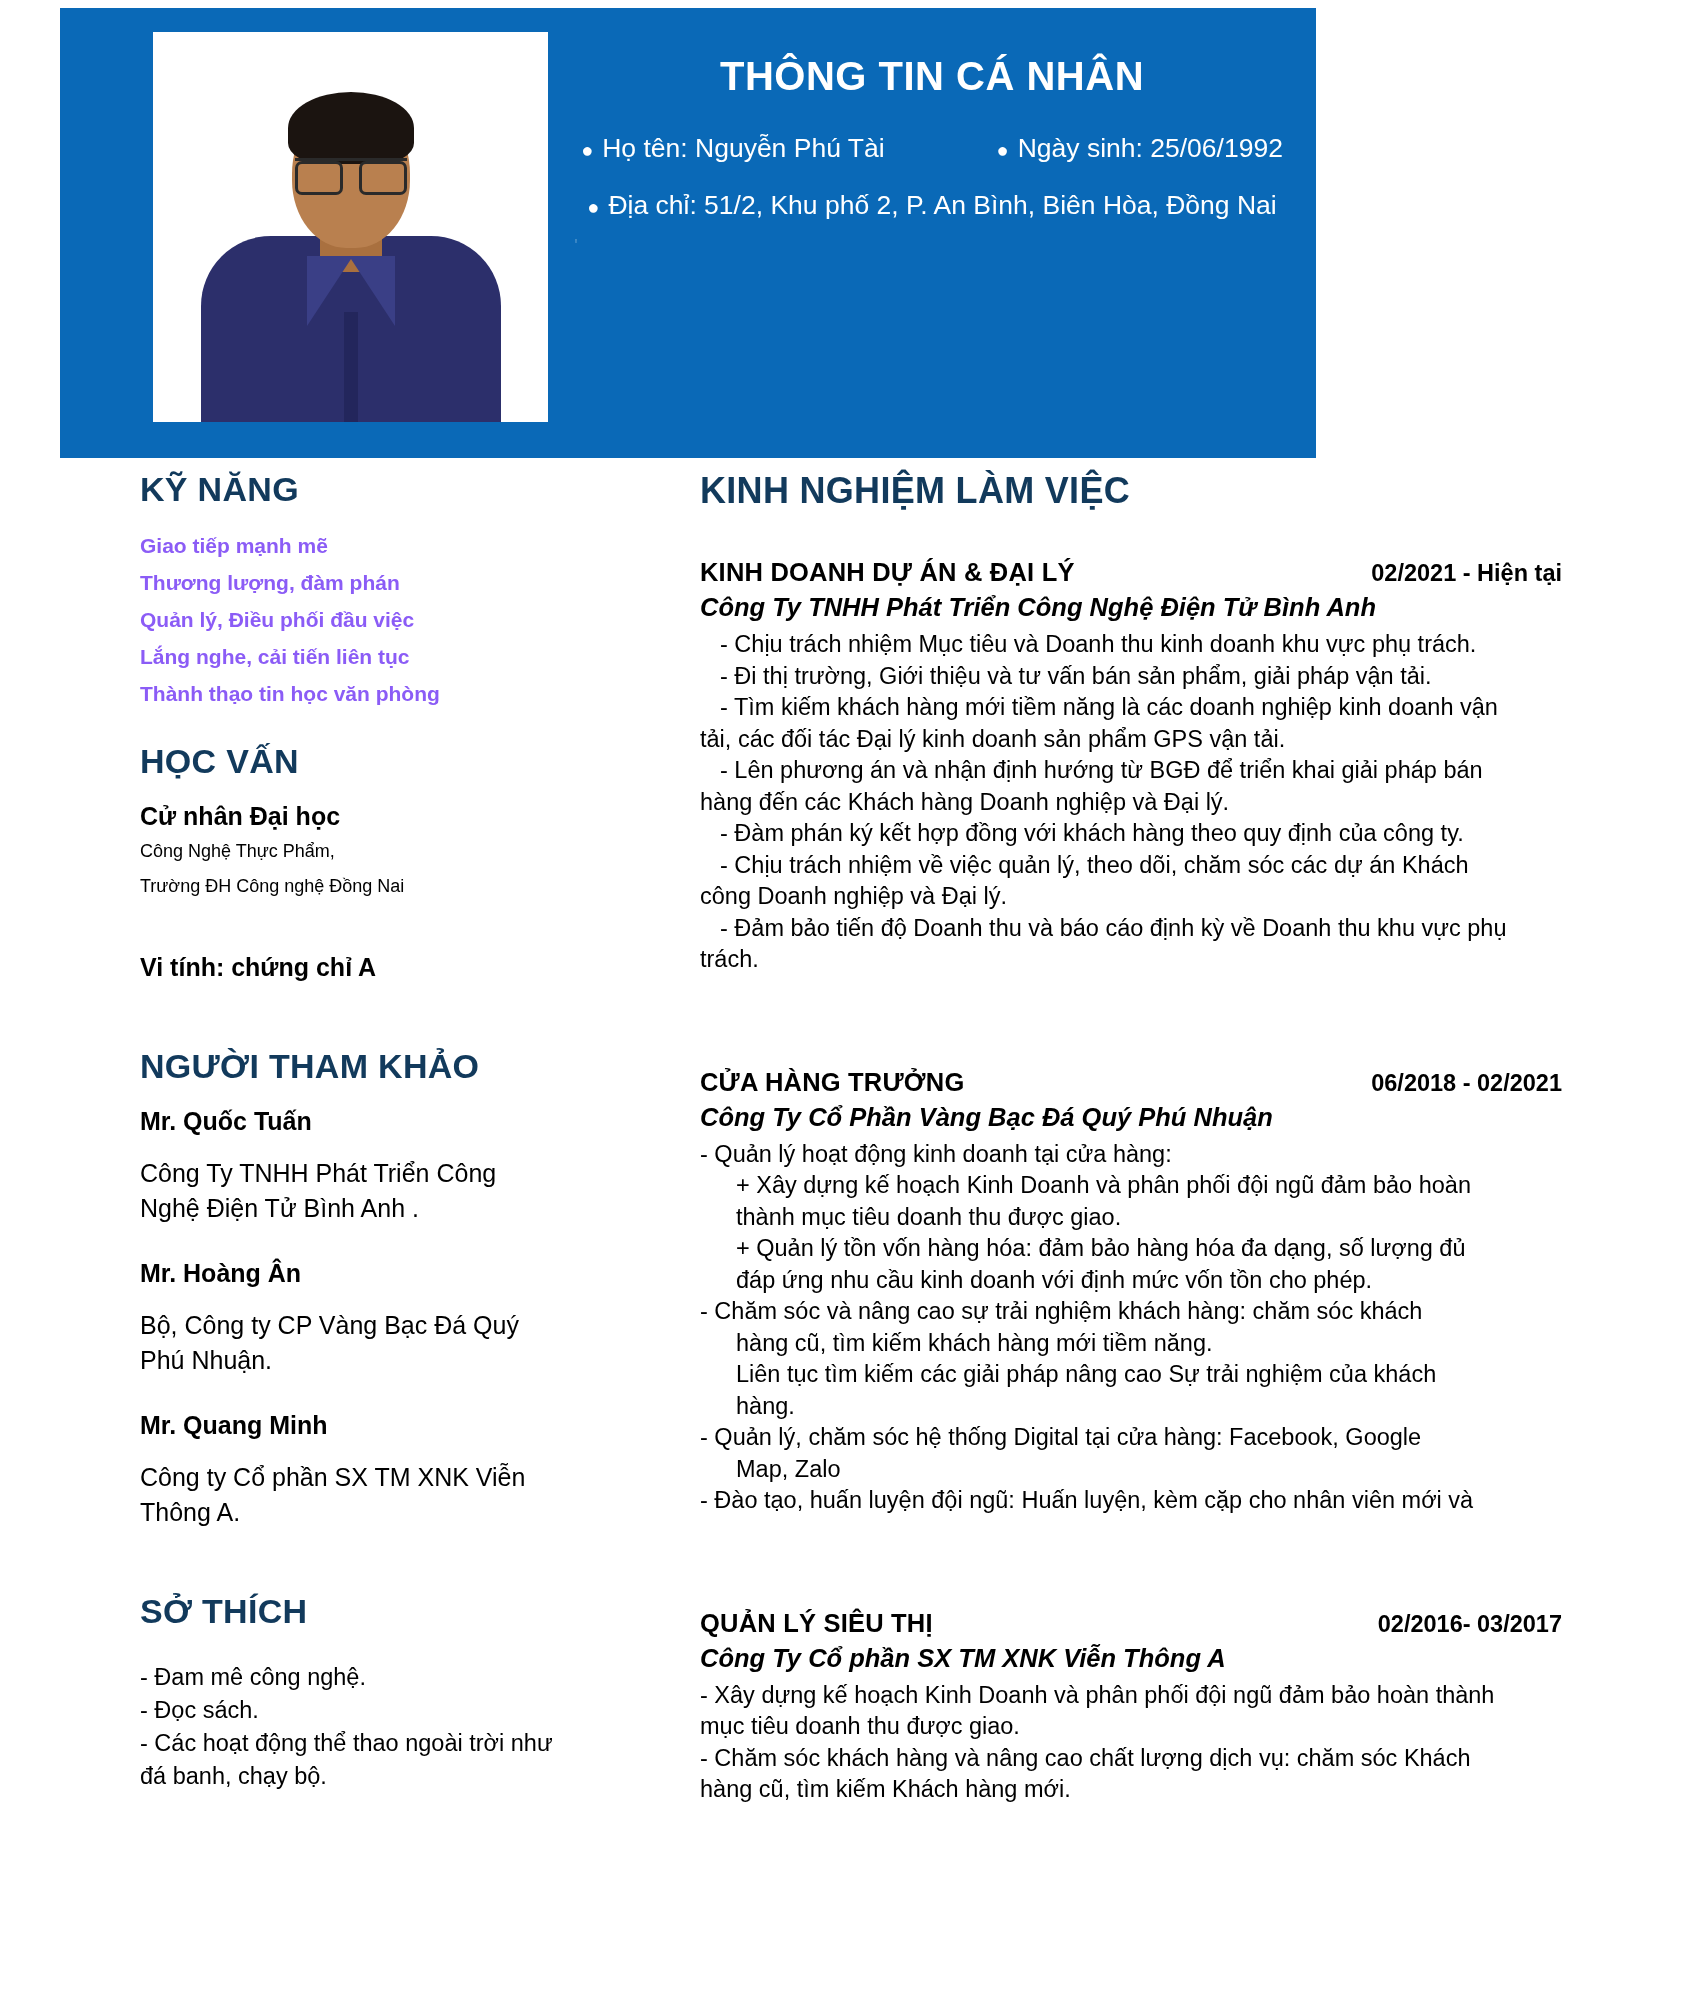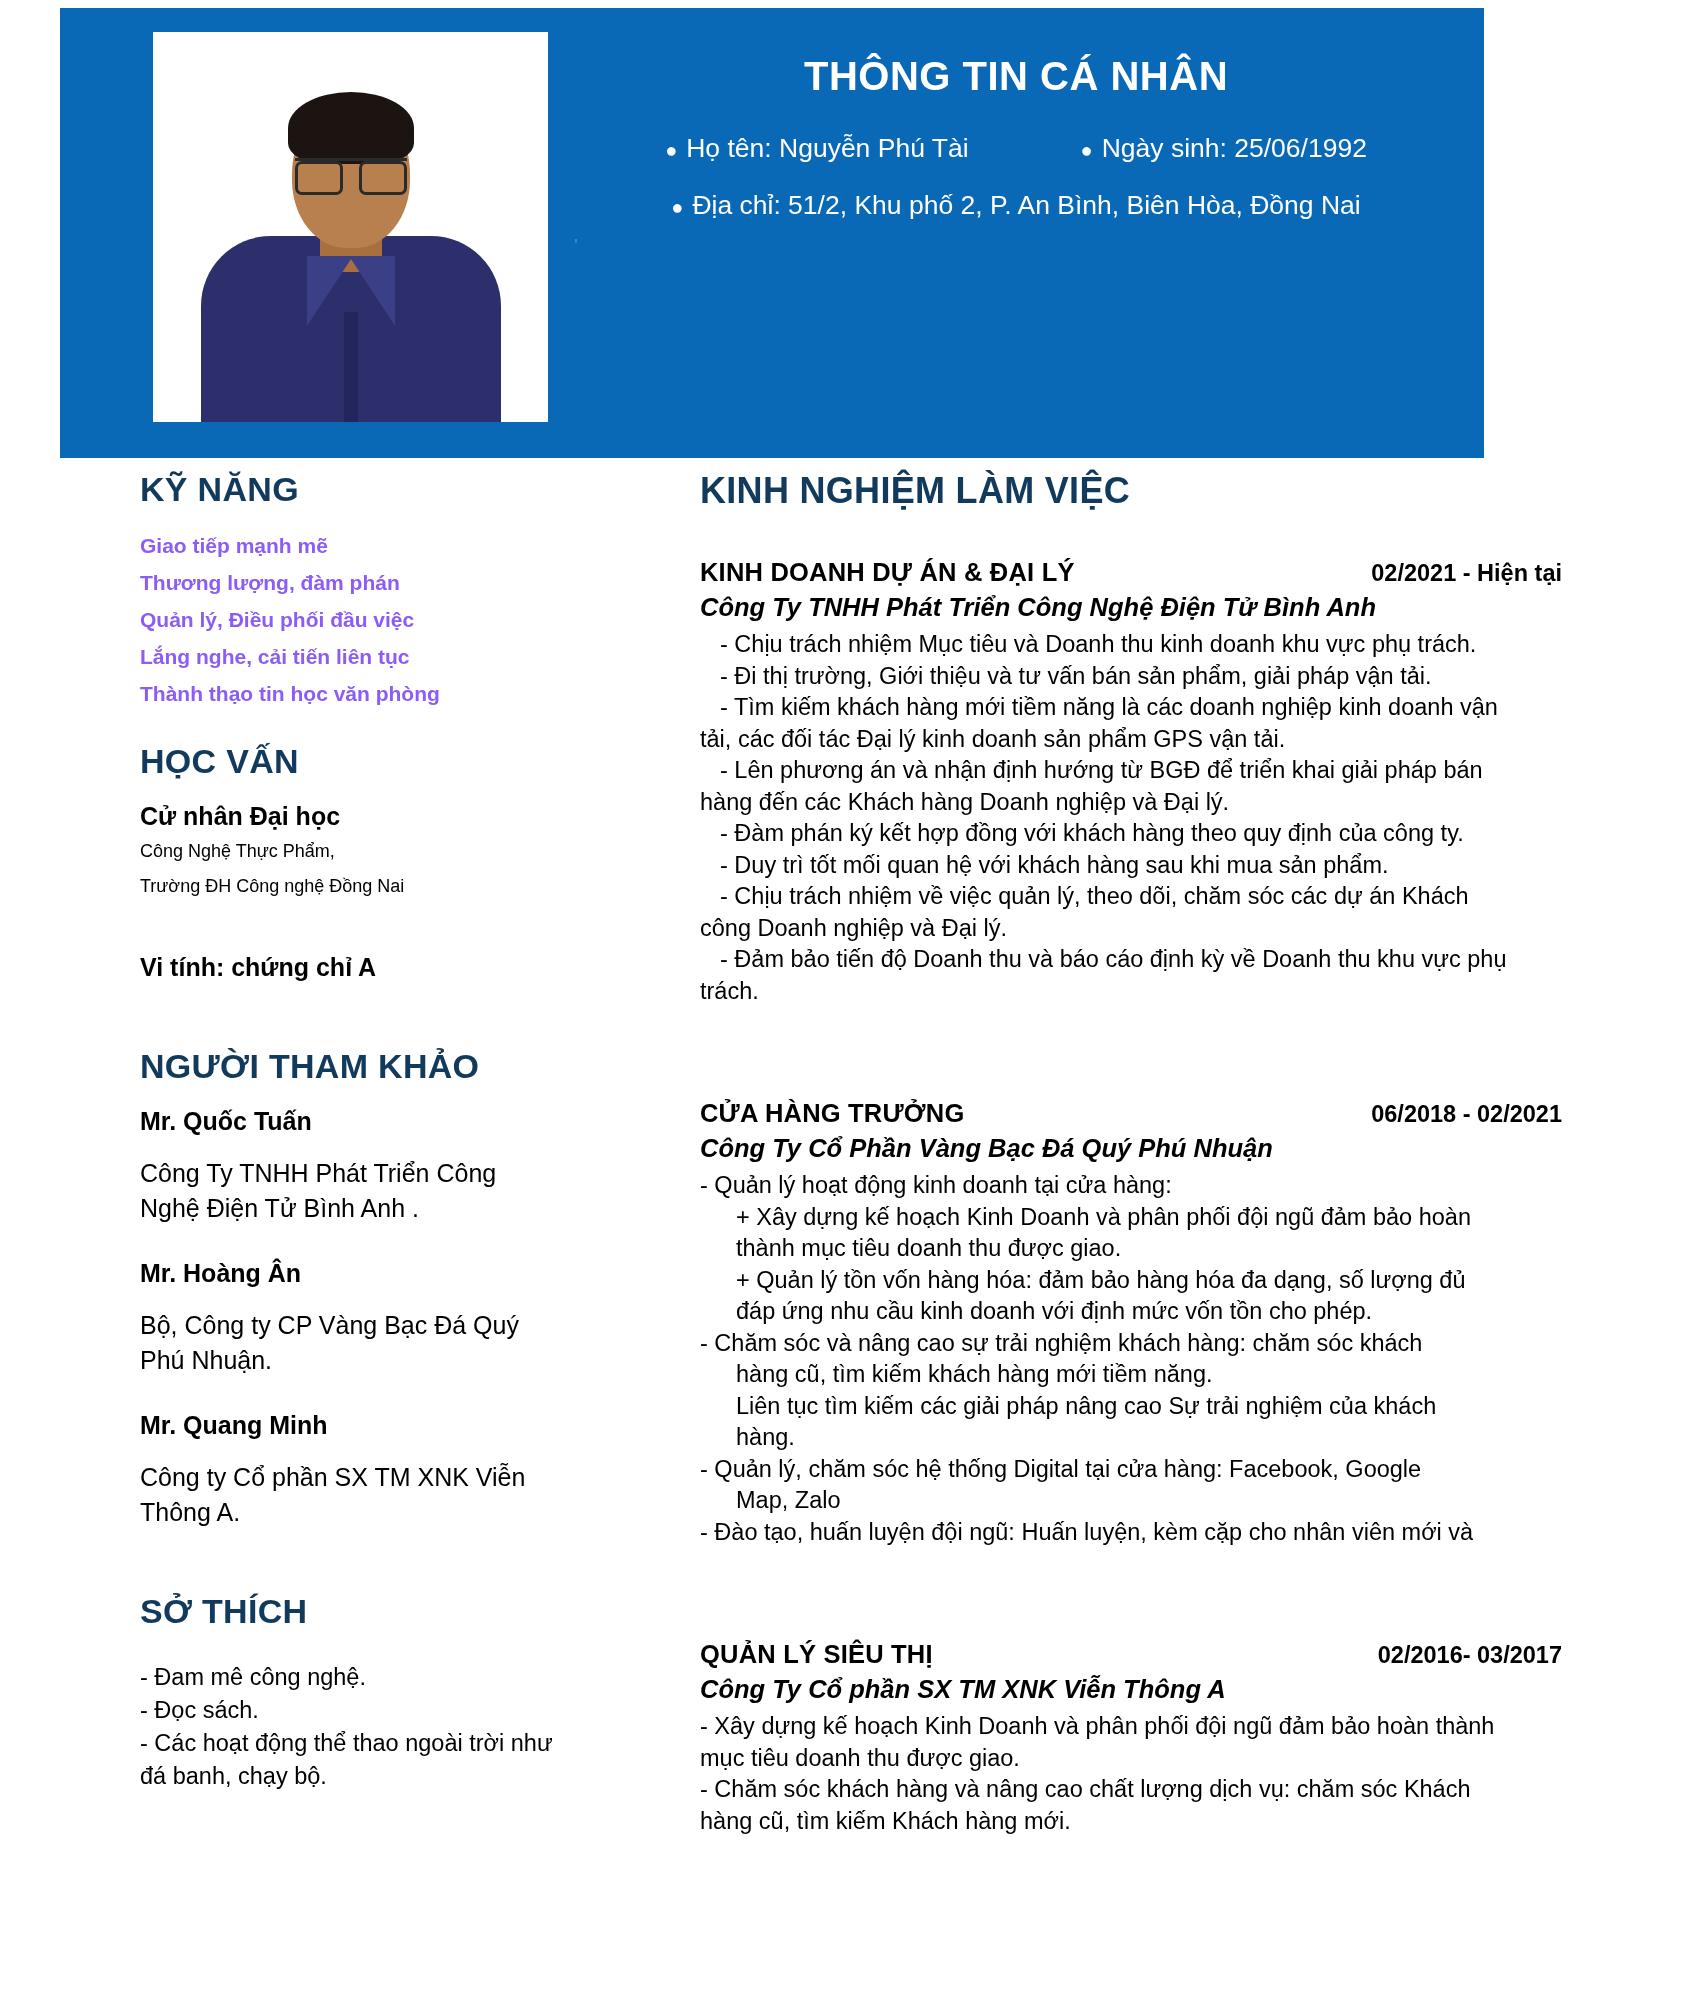--- a/index.html
+++ b/index.html
@@ -14,21 +14,21 @@
     color: #000000;
     position: relative;
     overflow: hidden;
   }
 
   
   .header {
     position: absolute;
     left: 60px;
     top: 8px;
-    width: 1424px;
+    width: 1256px;
     height: 450px;
     background: #0a69b7;
     display: flex;
     align-items: flex-start;
   }
   .photo-wrap {
     width: 395px;
     height: 390px;
     margin-left: 93px;
     margin-top: 24px;
@@ -392,21 +392,20 @@
       </div>
       <div class="job-company">Công Ty TNHH Phát Triển Công Nghệ Điện Tử Bình Anh</div>
       <div class="job-bullets">
         <div class="bullet-line indent">- Chịu trách nhiệm Mục tiêu và Doanh thu kinh doanh khu vực phụ trách.</div>
         <div class="bullet-line indent">- Đi thị trường, Giới thiệu và tư vấn bán sản phẩm, giải pháp vận tải.</div>
         <div class="bullet-line indent">- Tìm kiếm khách hàng mới tiềm năng là các doanh nghiệp kinh doanh vận</div>
         <div class="bullet-line">tải, các đối tác Đại lý kinh doanh sản phẩm GPS vận tải.</div>
         <div class="bullet-line indent">- Lên phương án và nhận định hướng từ BGĐ để triển khai giải pháp bán</div>
         <div class="bullet-line">hàng đến các Khách hàng Doanh nghiệp và Đại lý.</div>
         <div class="bullet-line indent">- Đàm phán ký kết hợp đồng với khách hàng theo quy định của công ty.</div>
-        <div class="bullet-line indent">- Duy trì tốt mối quan hệ với khách hàng sau khi mua sản phẩm.</div>
         <div class="bullet-line indent">- Chịu trách nhiệm về việc quản lý, theo dõi, chăm sóc các dự án Khách</div>
         <div class="bullet-line">công Doanh nghiệp và Đại lý.</div>
         <div class="bullet-line indent">- Đảm bảo tiến độ Doanh thu  và báo cáo định kỳ về Doanh thu khu vực phụ</div>
         <div class="bullet-line">trách.</div>
       </div>
     </div>
 
     <div class="spacer-xl"></div>
     <div class="spacer-m"></div>
 

